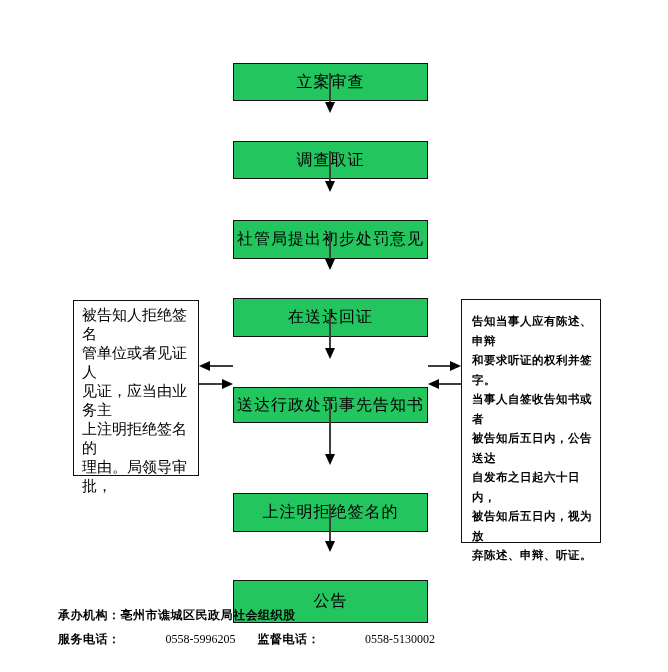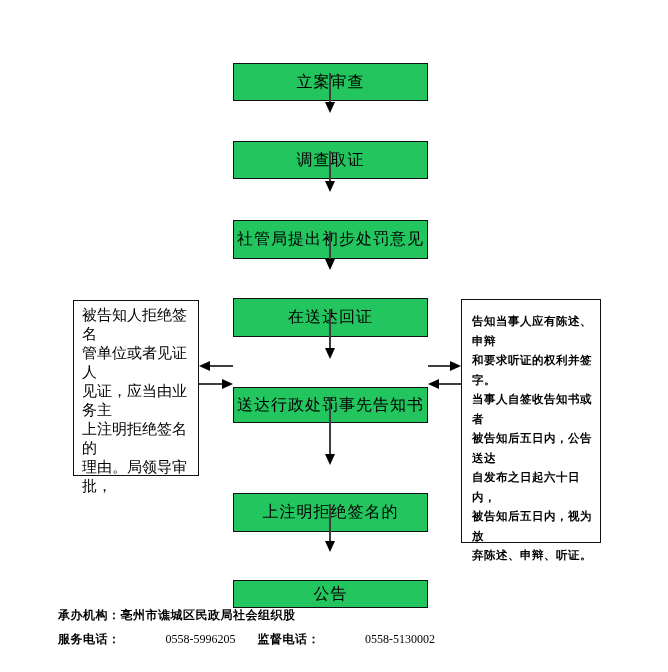--- a/index.html
+++ b/index.html
@@ -84,21 +84,21 @@
 <body>
 
 <div class="canvas">
 
   <div class="fbox" style="top:35px;height:38px">立案审查</div>
   <div class="fbox" style="top:113px;height:38px">调查取证</div>
   <div class="fbox" style="top:192px;height:39px">社管局提出初步处罚意见</div>
   <div class="fbox" style="top:270px;height:39px">在送达回证</div>
   <div class="fbox" style="top:359px;height:36px">送达行政处罚事先告知书</div>
   <div class="fbox" style="top:465px;height:39px">上注明拒绝签名的</div>
-  <div class="fbox" style="top:552px;height:28px">公告</div>
+  <div class="fbox" style="top:552px;height:43px">公告</div>
 
   <div class="note note-left">
       <div>被告知人拒绝签名</div>
       <div>管单位或者见证人</div>
       <div>见证，应当由业务主</div>
       <div>上注明拒绝签名的</div>
       <div>理由。局领导审批，</div>
     </div>
   <div class="note note-right">
       <div>告知当事人应有陈述、申辩</div>

